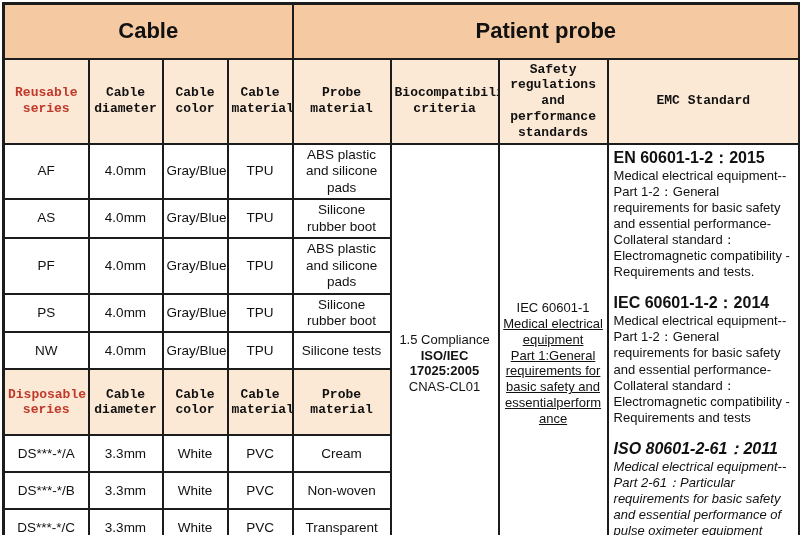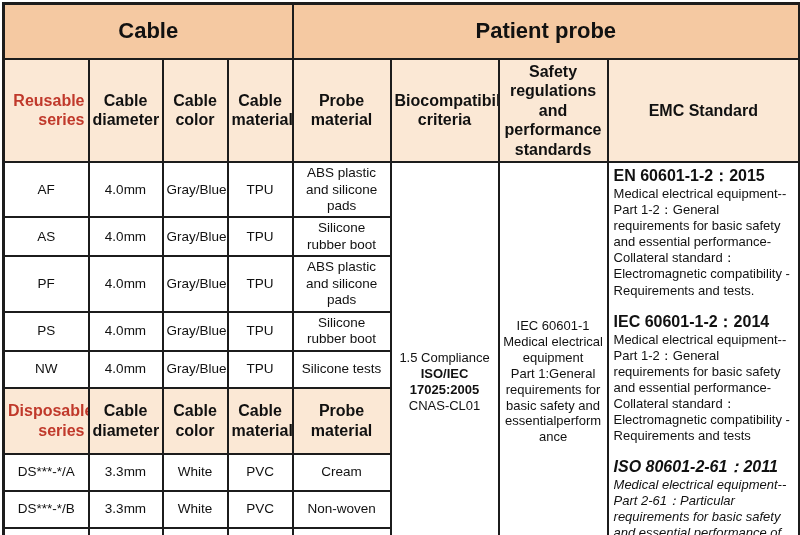--- a/index.html
+++ b/index.html
@@ -28,33 +28,34 @@
     overflow:hidden;
   }
   th{font-weight:bold;}
   tr.top-row th{
     background:var(--header-bg);
     font-size:22px;height:55px;
   }
   tr.sub-row{height:69px;}
   tr.sub-row th, tr.disp-row th{
     background:var(--subheader-bg);
-    font-size:16px;
+    font-size:13px;
+    font-family:Liberation Mono, monospace;
   }
   tr.disp-row{height:66px;}
   tr.data-row{height:37px;}
   td.series, th.series{font-weight:normal;}
-  th.series-label{color:var(--series-red);text-align:right;}
+  th.series-label{color:var(--series-red);}
   td.merged-mid{
     vertical-align:middle;font-size:13px;
     overflow-wrap:break-word;word-wrap:break-word;
   }
   td.biocompat .bold-part{font-weight:bold;white-space:pre-line;display:block;}
   td.safety .cell-heading{font-weight:normal;display:block;}
-  td.safety .cell-body{white-space:pre-line;display:block;}
+  td.safety .cell-body{white-space:pre-line;display:block;text-decoration:underline;}
   td.emc{
     vertical-align:top;text-align:left;font-size:13px;line-height:1.24;
     padding:3px 5px;overflow-wrap:break-word;word-wrap:break-word;
   }
   td.emc .emc-block{margin-bottom:13px;}
   td.emc .emc-block:last-child{margin-bottom:4px;font-style:italic;}
   td.emc .emc-heading{font-weight:bold;display:block;font-size:16px;}
   td.emc .emc-body{white-space:pre-line;display:block;}
 </style>
 </head>

